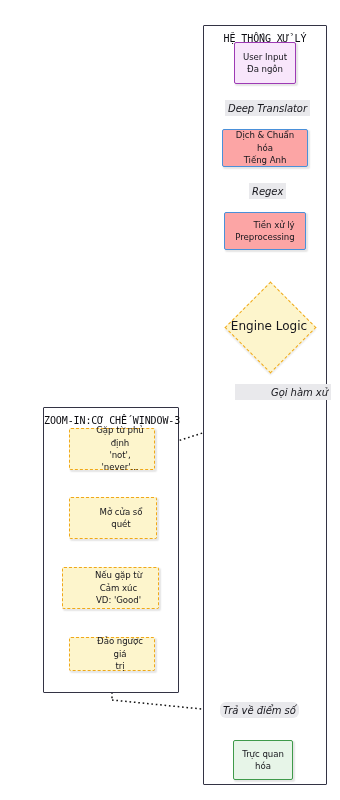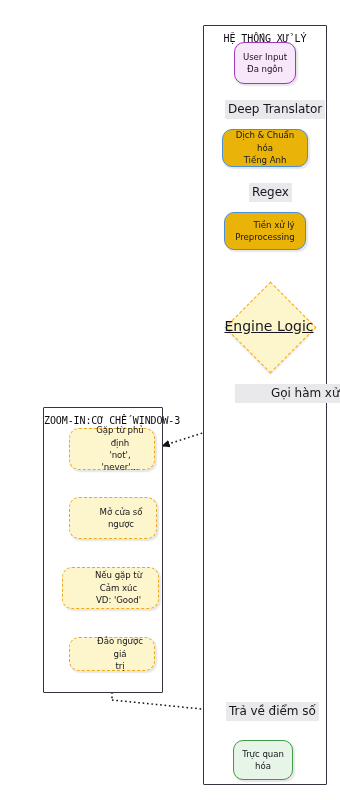--- a/index.html
+++ b/index.html
@@ -50,48 +50,48 @@
     left: 203px;
     top: 25px;
     width: 124px;
     height: 760px;
   }
   #main-container-title { top: 7px; }
 
   #zoom-subgraph {
     left: 43px;
     top: 407px;
-    width: 120px;
+    width: 136px;
     height: 286px;
   }
   #zoom-subgraph-title { top: 7px; }
 
   
   .node {
     position: absolute;
     box-sizing: border-box;
     display: flex;
     align-items: center;
     justify-content: center;
     text-align: center;
-    border-radius: 10px;
+    border-radius: 2px;
     font-size: 8.6px;
     line-height: 1.45;
     color: #16161c;
     letter-spacing: -0.05px;
     box-shadow: 1.5px 1.5px 1.5px rgba(0,0,0,0.10);
   }
   .node span { display: block; padding: 0 3px; }
 
   .node-pink {
     background: #f8e6fb;
     border: 1.6px solid #9d3ab4;
   }
   .node-blue {
-    background: #eab308;
+    background: #fca5a5;
     border: 1.4px solid #4a90d9;
   }
   .node-green {
     background: #e7f5e8;
     border: 1.4px solid #3f9a4a;
   }
   .node-yellow-dashed {
     background: #fdf5cc;
     border: 1.5px dashed #f0a818;
     padding-left: 16px;
@@ -110,56 +110,56 @@
     width: 63px; height: 63px;
     margin-left: -31.5px; margin-top: -31.5px;
     transform: rotate(45deg);
     background: #fdf5cc;
     border: 1.5px dashed #f0a818;
     box-shadow: 1.5px 1.5px 1.5px rgba(0,0,0,0.08);
   }
   .node-diamond .diamond-label {
     position: relative;
     z-index: 2;
-    font-size: 14px;
+    font-size: 12px;
     color: #16161c;
     white-space: nowrap;
-    text-decoration: underline;
   }
 
   
   .edge-label {
     position: absolute;
     background: #e9e9ec;
     color: #16161c;
-    font-size: 12px;
+    font-size: 10px;
     line-height: 1.3;
     padding: 1.5px 3px;
     white-space: nowrap;
     letter-spacing: -0.05px;
+    font-style: italic;
   }
 
   
   #n-user-input   { left: 234px; top: 42px;  width: 62px;  height: 42px; }
   #n-translate    { left: 222px; top: 129px; width: 86px;  height: 38px; }
   #n-preprocess   { left: 224px; top: 212px; width: 82px;  height: 38px; text-align: right; }
   #n-engine-logic { left: 224px; top: 287px; width: 90px;  height: 78px; }
   #n-visualize    { left: 233px; top: 740px; width: 60px;  height: 40px; }
 
   
   #n-negation  { left: 69px; top: 428px; width: 86px; height: 42px; }
   #n-window    { left: 69px; top: 497px; width: 88px; height: 42px; }
   #n-sentiment { left: 62px; top: 567px; width: 97px; height: 42px; }
   #n-invert    { left: 69px; top: 637px; width: 86px; height: 34px; }
 
   
   #lbl-deep-translator { left: 225px; top: 100px; }
   #lbl-regex           { left: 249px; top: 183px; }
   #lbl-goi-ham         { left: 235px; top: 384px; padding-left: 36px; }
-  #lbl-tra-ve          { left: 226px; top: 702px; }
+  #lbl-tra-ve          { left: 220px; top: 702px; border-radius: 6px; }
 </style>
 </head>
 <body>
 
 <div id="canvas">
 
   <svg class="svg-layer" viewBox="0 0 340 800" width="340" height="800">
     <defs>
       <marker id="arrowhead" markerWidth="7" markerHeight="7" refX="5.2" refY="3" orient="auto">
         <path d="M0,0.4 L5.6,3 L0,5.6 z" fill="#111111"></path>
@@ -233,21 +233,21 @@
   <div class="node node-yellow-dashed" id="n-negation">
     <span>
       <span>Gặp từ phủ định</span>
       <span>'not', 'never'...</span>
     </span>
   </div>
 
   <div class="node node-yellow-dashed" id="n-window">
     <span>
       <span>Mở cửa sổ</span>
-      <span>ngược</span>
+      <span>quét</span>
     </span>
   </div>
 
   <div class="node node-yellow-dashed" id="n-sentiment">
     <span>
       <span>Nếu gặp từ Cảm xúc</span>
       <span>VD: 'Good'</span>
     </span>
   </div>
 

